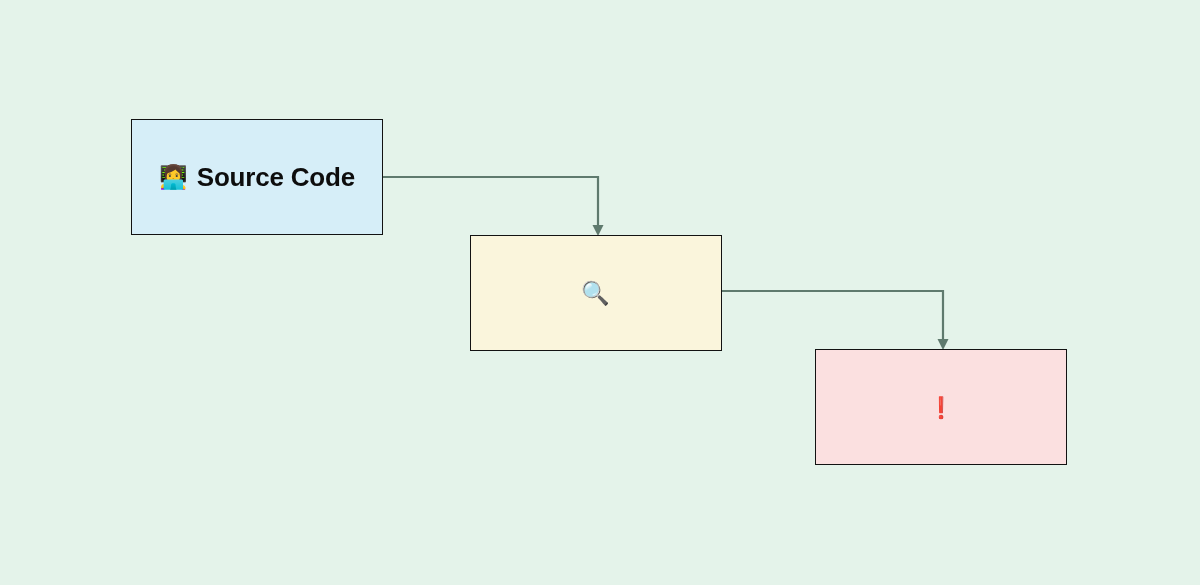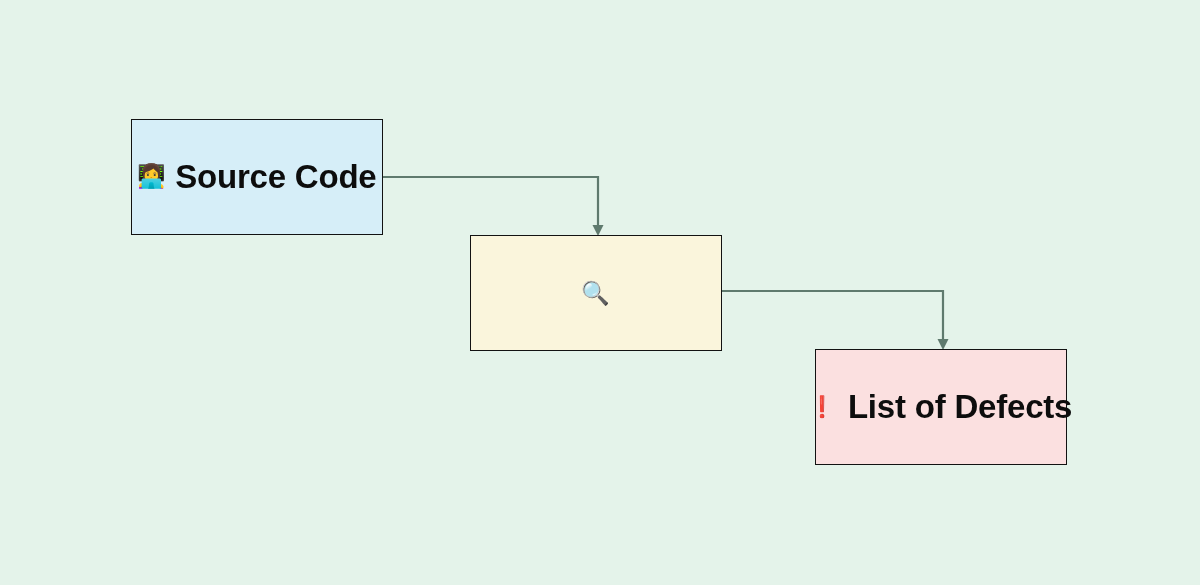--- a/index.html
+++ b/index.html
@@ -40,21 +40,21 @@
     justify-content: center;
     gap: 9px;
     padding: 0 14px;
   }
   .node-icon {
     font-size: 23px;
     line-height: 1;
     display: inline-block;
   }
   .node-label {
-    font-size: 33px;
+    font-size: 26px;
     font-weight: bold;
     color: #0d0d0d;
     letter-spacing: -0.2px;
     white-space: nowrap;
     line-height: 1.1;
   }
   #node-source-code {
     left: 131px;
     top: 119px;
     width: 252px;
@@ -104,17 +104,16 @@
 
   <div class="node" id="node-static-analysis">
     <div class="node-inner">
       <span class="node-icon">🔍</span>
     </div>
   </div>
 
   <div class="node" id="node-list-of-defects">
     <div class="node-inner">
       <span class="node-icon">❗</span>
-      <span class="node-label">List of Defects</span>
     </div>
   </div>
 
 </div>
 
 </body></html>

